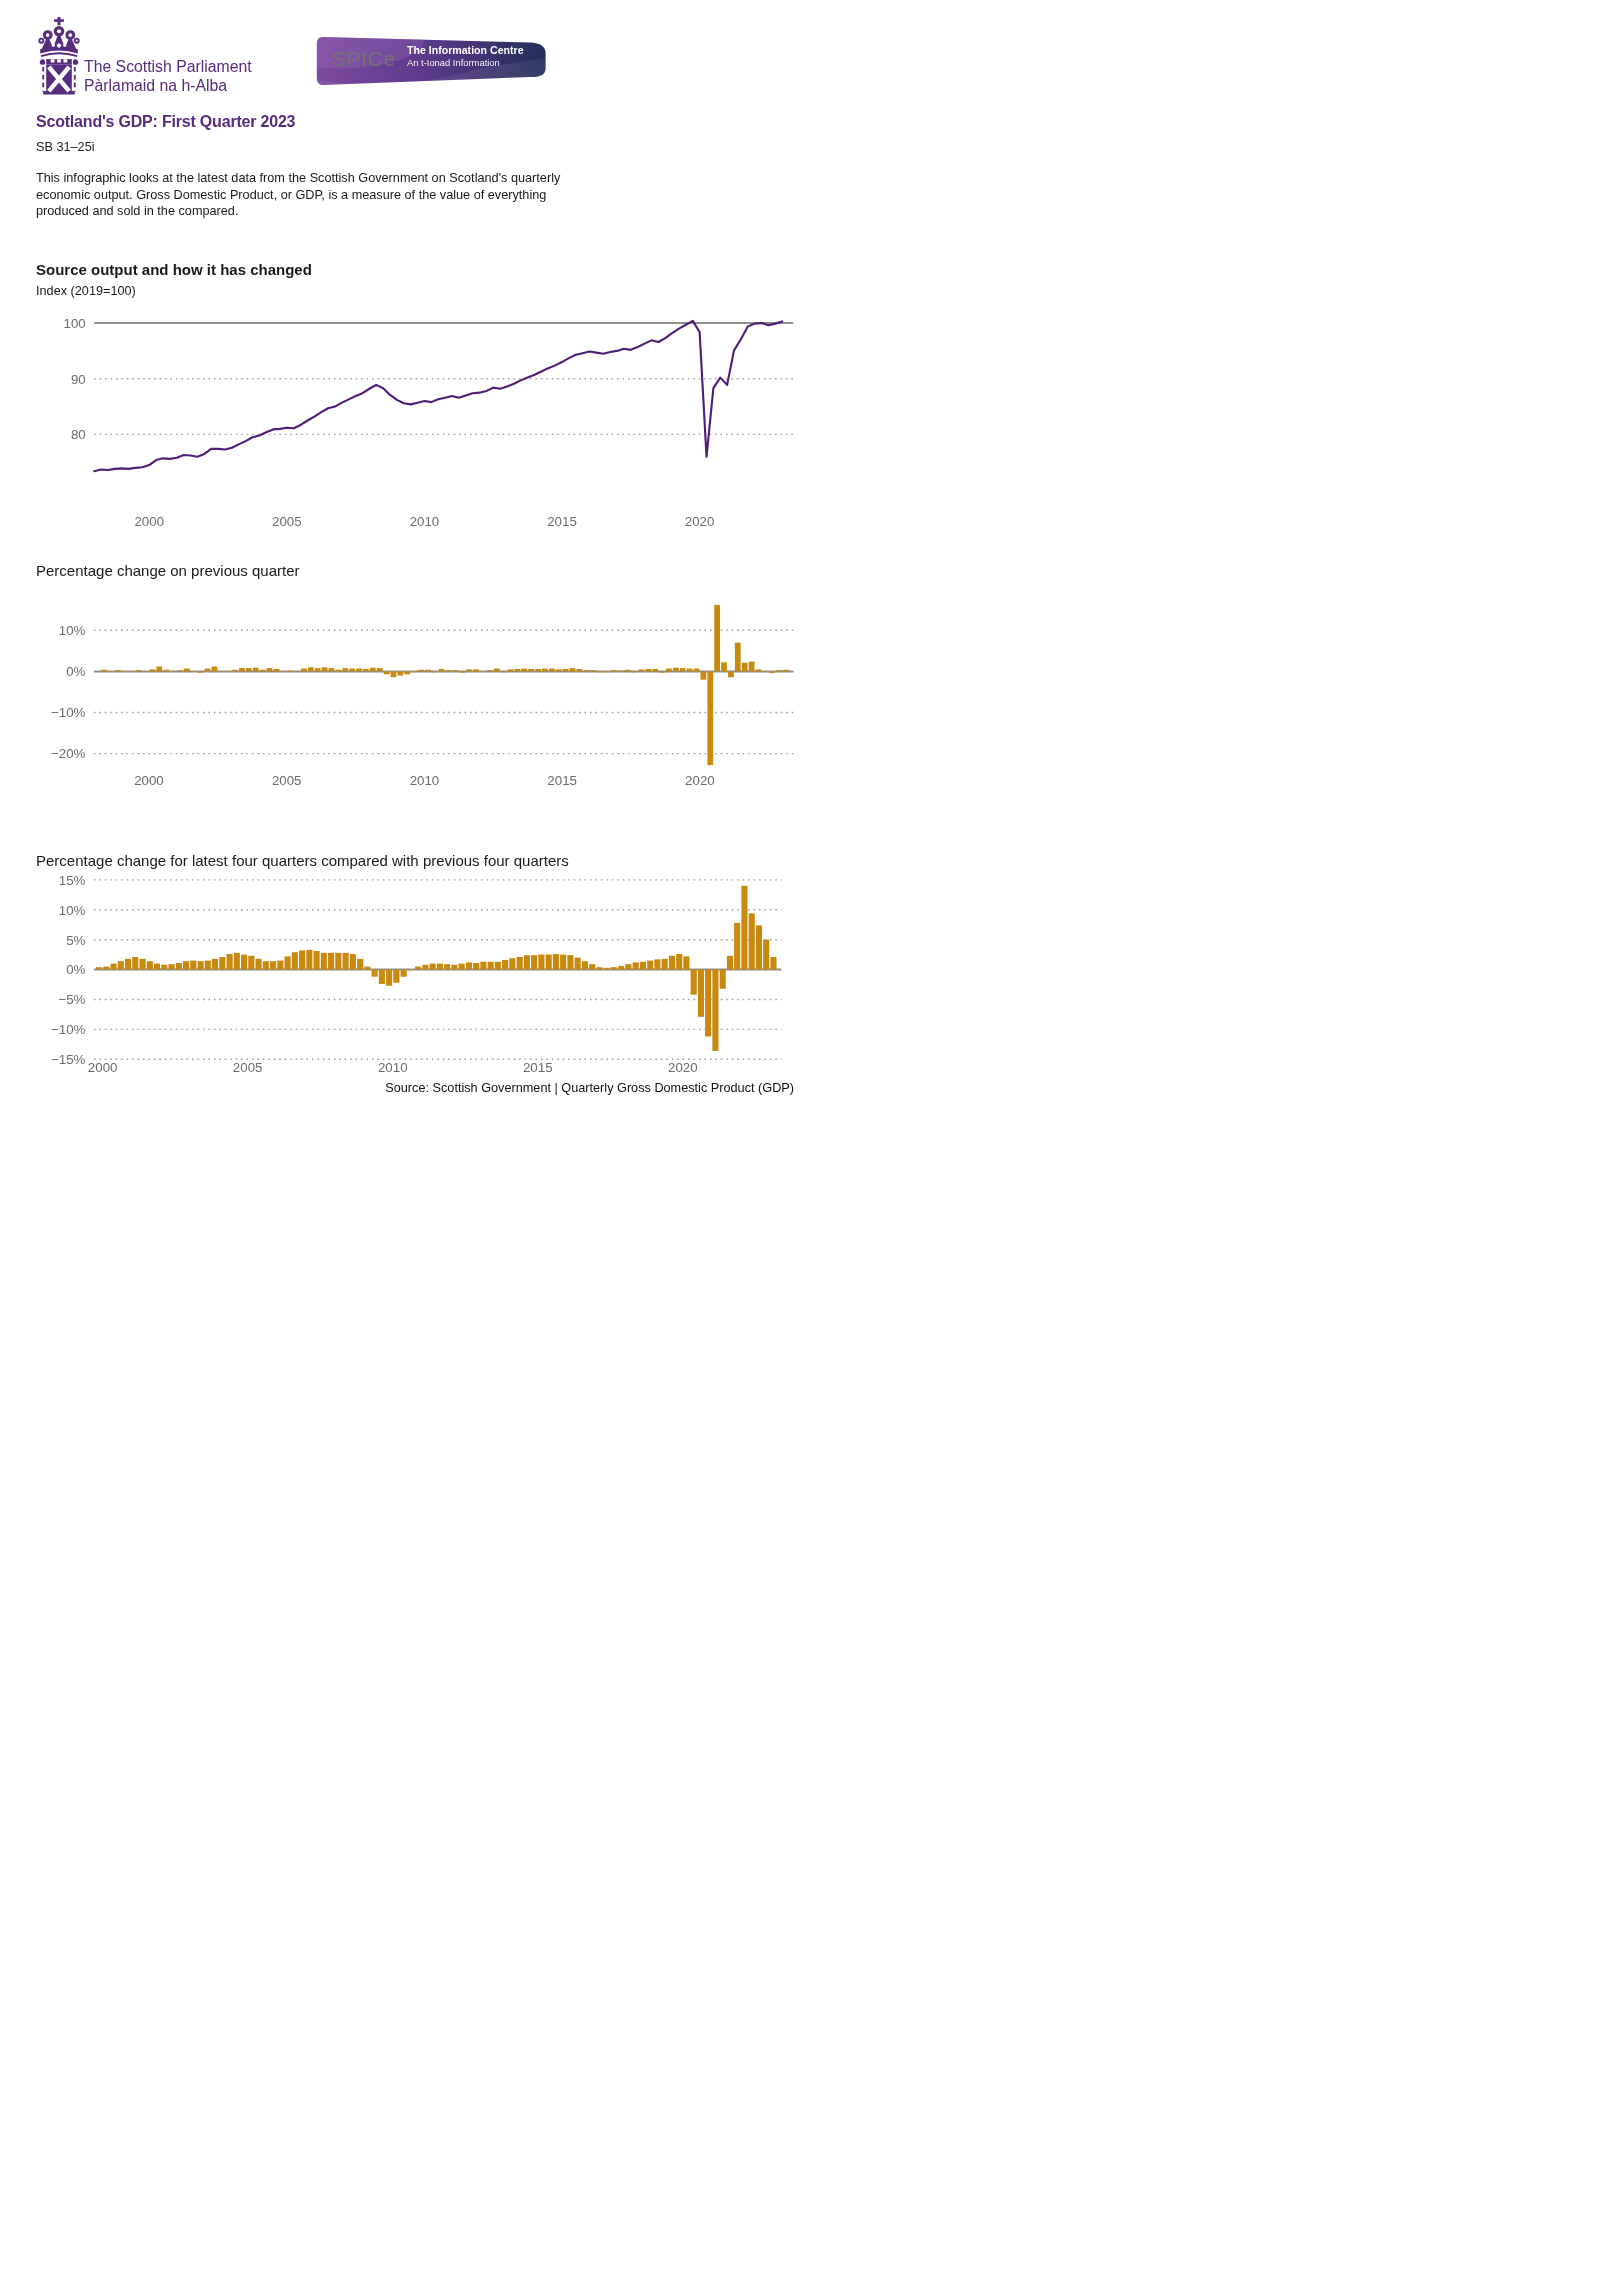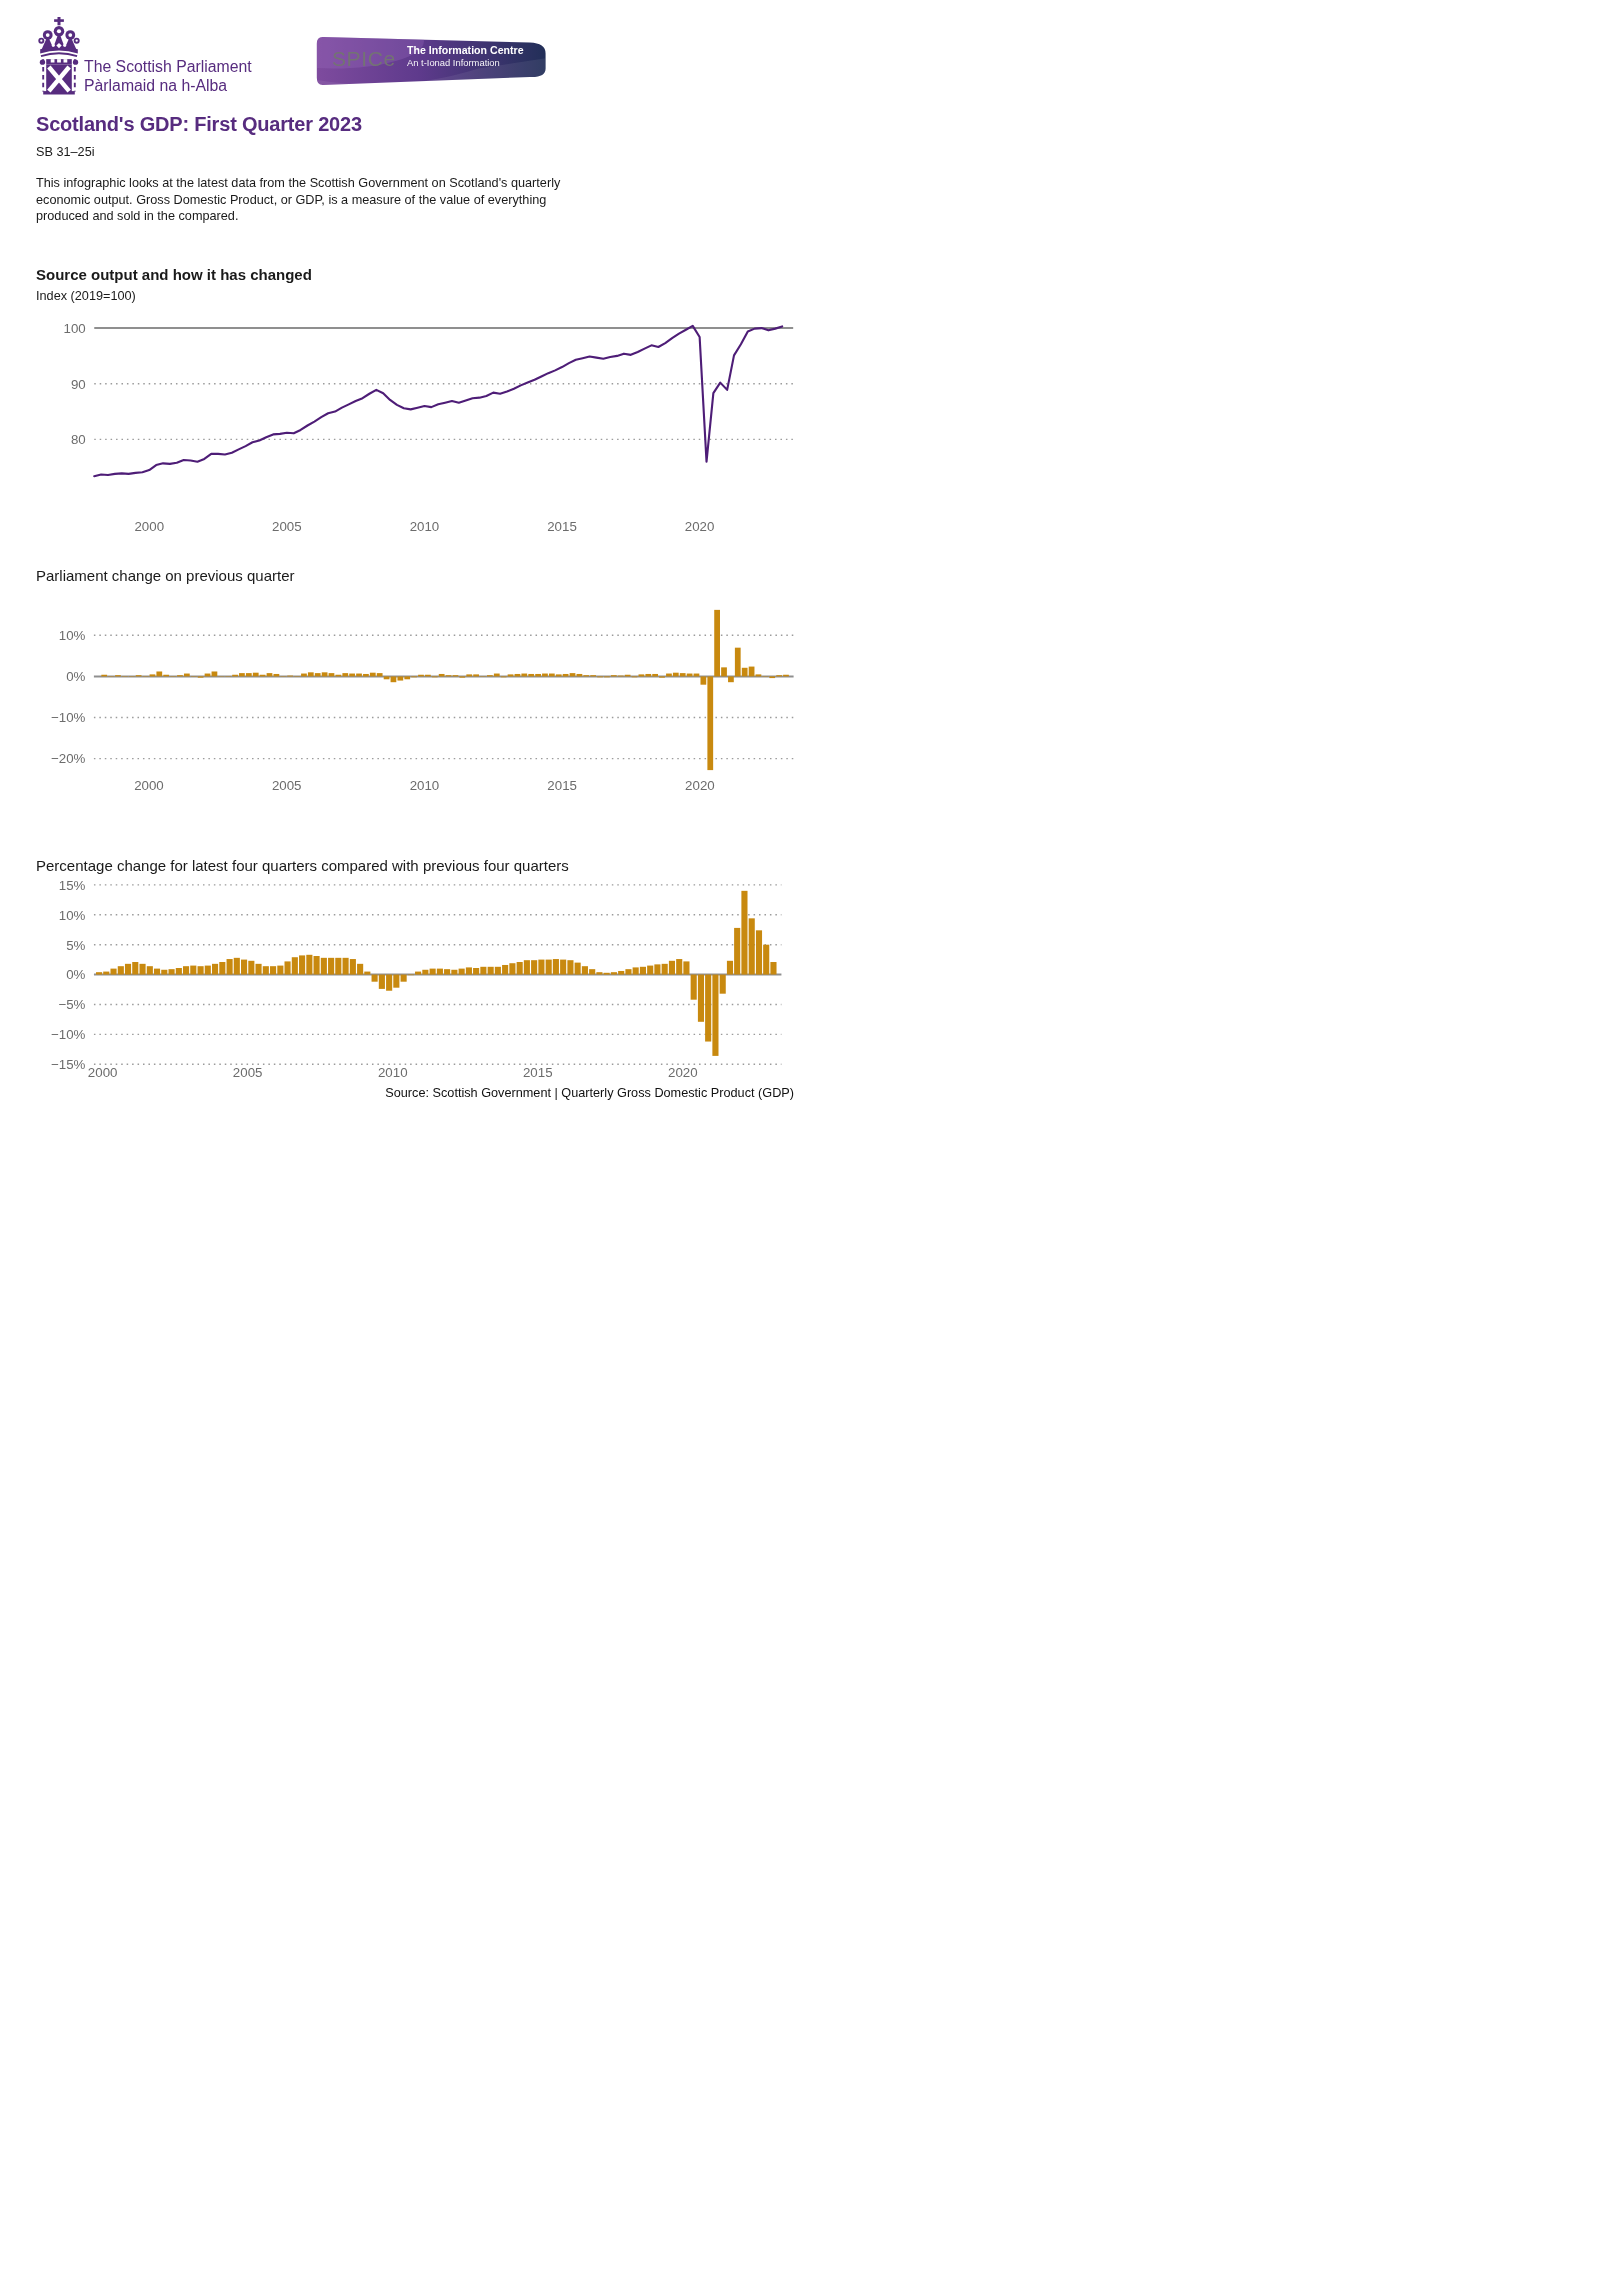--- a/index.html
+++ b/index.html
@@ -10,21 +10,21 @@
   .header{position:relative;height:80px;}
   .sp-logo{position:absolute;left:0;top:0;}
   .sp-names{position:absolute;left:48px;top:40px;color:#572C7F;font-size:15.8px;line-height:1.22;}
   .spice-badge{position:absolute;left:279px;top:17.6px;width:233px;height:52px;}
   .spice-badge svg{position:absolute;left:0;top:0;}
   .spice-word{position:absolute;left:17px;top:12.7px;font-size:21px;color:#737373;letter-spacing:0.6px;}
   .spice-names{position:absolute;left:92px;top:9.7px;color:#fff;}
   .spice-name-en{font-weight:bold;font-size:10.6px;}
   .spice-name-gd{font-size:9.4px;opacity:.95;margin-top:1.2px;}
   
-  .title{margin-top:15.8px;font-size:20px;font-weight:bold;color:#572C7F;letter-spacing:-0.2px;}
+  .title{margin-top:15.8px;font-size:16px;font-weight:bold;color:#572C7F;letter-spacing:-0.2px;}
   .bulletin{margin-top:9.7px;font-size:12.7px;}
   .intro{margin-top:15.8px;font-size:12.7px;line-height:1.28;max-width:527px;}
   .h2{margin-top:42px;font-size:15px;font-weight:bold;}
   .chart-title{font-size:15px;font-weight:normal;}
   .ct2{margin-top:27px;}
   .ct3{margin-top:58px;}
   .ylabel{margin-top:6px;font-size:12.7px;}
   svg.chart{display:block;}
   #chart1{margin-top:1.2px;}
   #chart2{margin-top:6px;}
@@ -121,21 +121,21 @@
       <line x1="95" x2="1250" y1="223.8" y2="223.8" stroke="#9B9B9B" stroke-width="2.3" stroke-dasharray="2.5 6.5"></line>
       <text x="81" y="231.8" text-anchor="end" class="ticklabel">80</text>
       <text x="185.9" y="375" text-anchor="middle" class="ticklabel">2000</text>
       <text x="413.3" y="375" text-anchor="middle" class="ticklabel">2005</text>
       <text x="640.7" y="375" text-anchor="middle" class="ticklabel">2010</text>
       <text x="868.0" y="375" text-anchor="middle" class="ticklabel">2015</text>
       <text x="1095.4" y="375" text-anchor="middle" class="ticklabel">2020</text>
       <polyline points="95.0,284.5 106.4,281.7 117.7,282.6 129.1,280.8 140.5,279.9 151.8,280.8 163.2,279.0 174.6,278.0 185.9,274.4 197.3,266.1 208.7,263.3 220.0,264.2 231.4,262.4 242.8,257.8 254.2,258.7 265.5,260.6 276.9,256.0 288.3,247.7 299.6,247.7 311.0,248.6 322.4,245.8 333.7,240.3 345.1,234.8 356.5,228.4 367.8,225.6 379.2,220.1 390.6,215.5 401.9,214.6 413.3,212.7 424.7,213.7 436.0,208.1 447.4,200.8 458.8,194.3 470.1,187.0 481.5,180.5 492.9,177.8 504.3,171.3 515.6,165.8 527.0,160.3 538.4,155.7 549.7,148.3 561.1,141.9 572.5,147.4 583.8,158.5 595.2,166.7 606.6,172.3 617.9,174.1 629.3,171.3 640.7,168.6 652.0,170.4 663.4,165.8 674.8,163.1 686.1,160.3 697.5,163.1 708.9,159.4 720.2,155.7 731.6,154.8 743.0,152.0 754.4,146.5 765.7,148.3 777.1,144.7 788.5,140.1 799.8,134.5 811.2,129.9 822.6,125.3 833.9,119.8 845.3,114.3 856.7,109.7 868.0,104.2 879.4,97.7 890.8,92.2 902.1,89.5 913.5,86.7 924.9,88.6 936.2,90.4 947.6,87.6 959.0,85.8 970.3,82.1 981.7,84.0 993.1,79.4 1004.4,73.8 1015.8,68.3 1027.2,71.1 1038.6,64.6 1049.9,56.4 1061.3,49.0 1072.7,42.6 1084.0,36.1 1095.4,54.5 1106.8,260.6 1118.1,147.4 1129.5,129.9 1140.9,141.9 1152.2,84.9 1163.6,66.5 1175.0,45.3 1186.3,40.7 1197.7,39.8 1209.1,43.5 1220.4,40.7 1231.8,37.0" fill="none" stroke="#4E1D77" stroke-width="3.5" stroke-linejoin="round" stroke-linecap="round"></polyline>
     </svg>
 
-  <div class="chart-title ct2">Parliament change on previous quarter</div>
+  <div class="chart-title ct2">Percentage change on previous quarter</div>
   <svg id="chart2" class="chart" width="764" height="209" viewBox="0 0 1260 345">
       <line x1="95" x2="1250" y1="74.8" y2="74.8" stroke="#9B9B9B" stroke-width="2.3" stroke-dasharray="2.5 6.5"></line>
       <text x="81" y="82.8" text-anchor="end" class="ticklabel">10%</text>
       <line x1="95" x2="1250" y1="142.7" y2="142.7" stroke="#8F8F8F" stroke-width="3.2"></line>
       <text x="81" y="150.7" text-anchor="end" class="ticklabel">0%</text>
       <line x1="95" x2="1250" y1="210.5" y2="210.5" stroke="#9B9B9B" stroke-width="2.3" stroke-dasharray="2.5 6.5"></line>
       <text x="81" y="218.5" text-anchor="end" class="ticklabel">−10%</text>
       <line x1="95" x2="1250" y1="278.3" y2="278.3" stroke="#9B9B9B" stroke-width="2.3" stroke-dasharray="2.5 6.5"></line>
       <text x="81" y="286.3" text-anchor="end" class="ticklabel">−20%</text>
       <text x="185.9" y="330" text-anchor="middle" class="ticklabel">2000</text>

